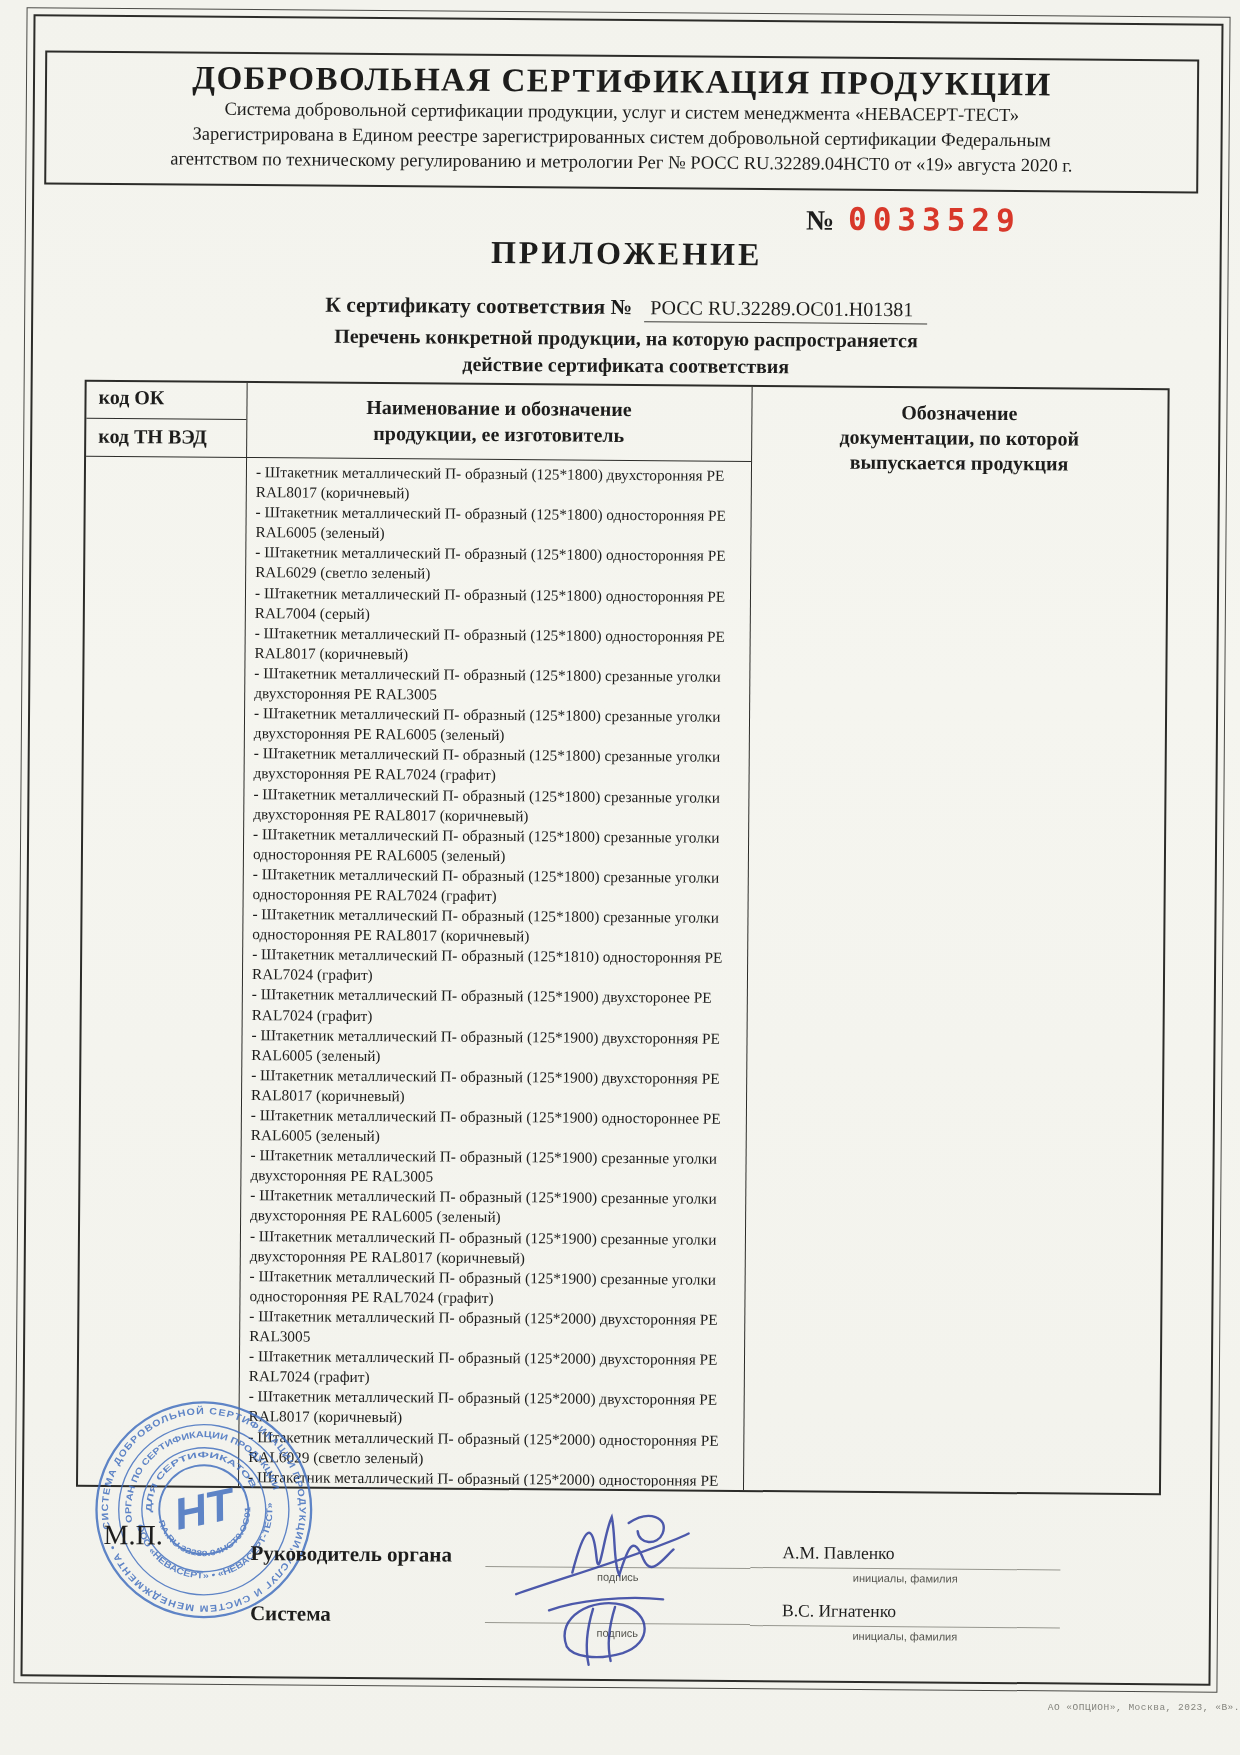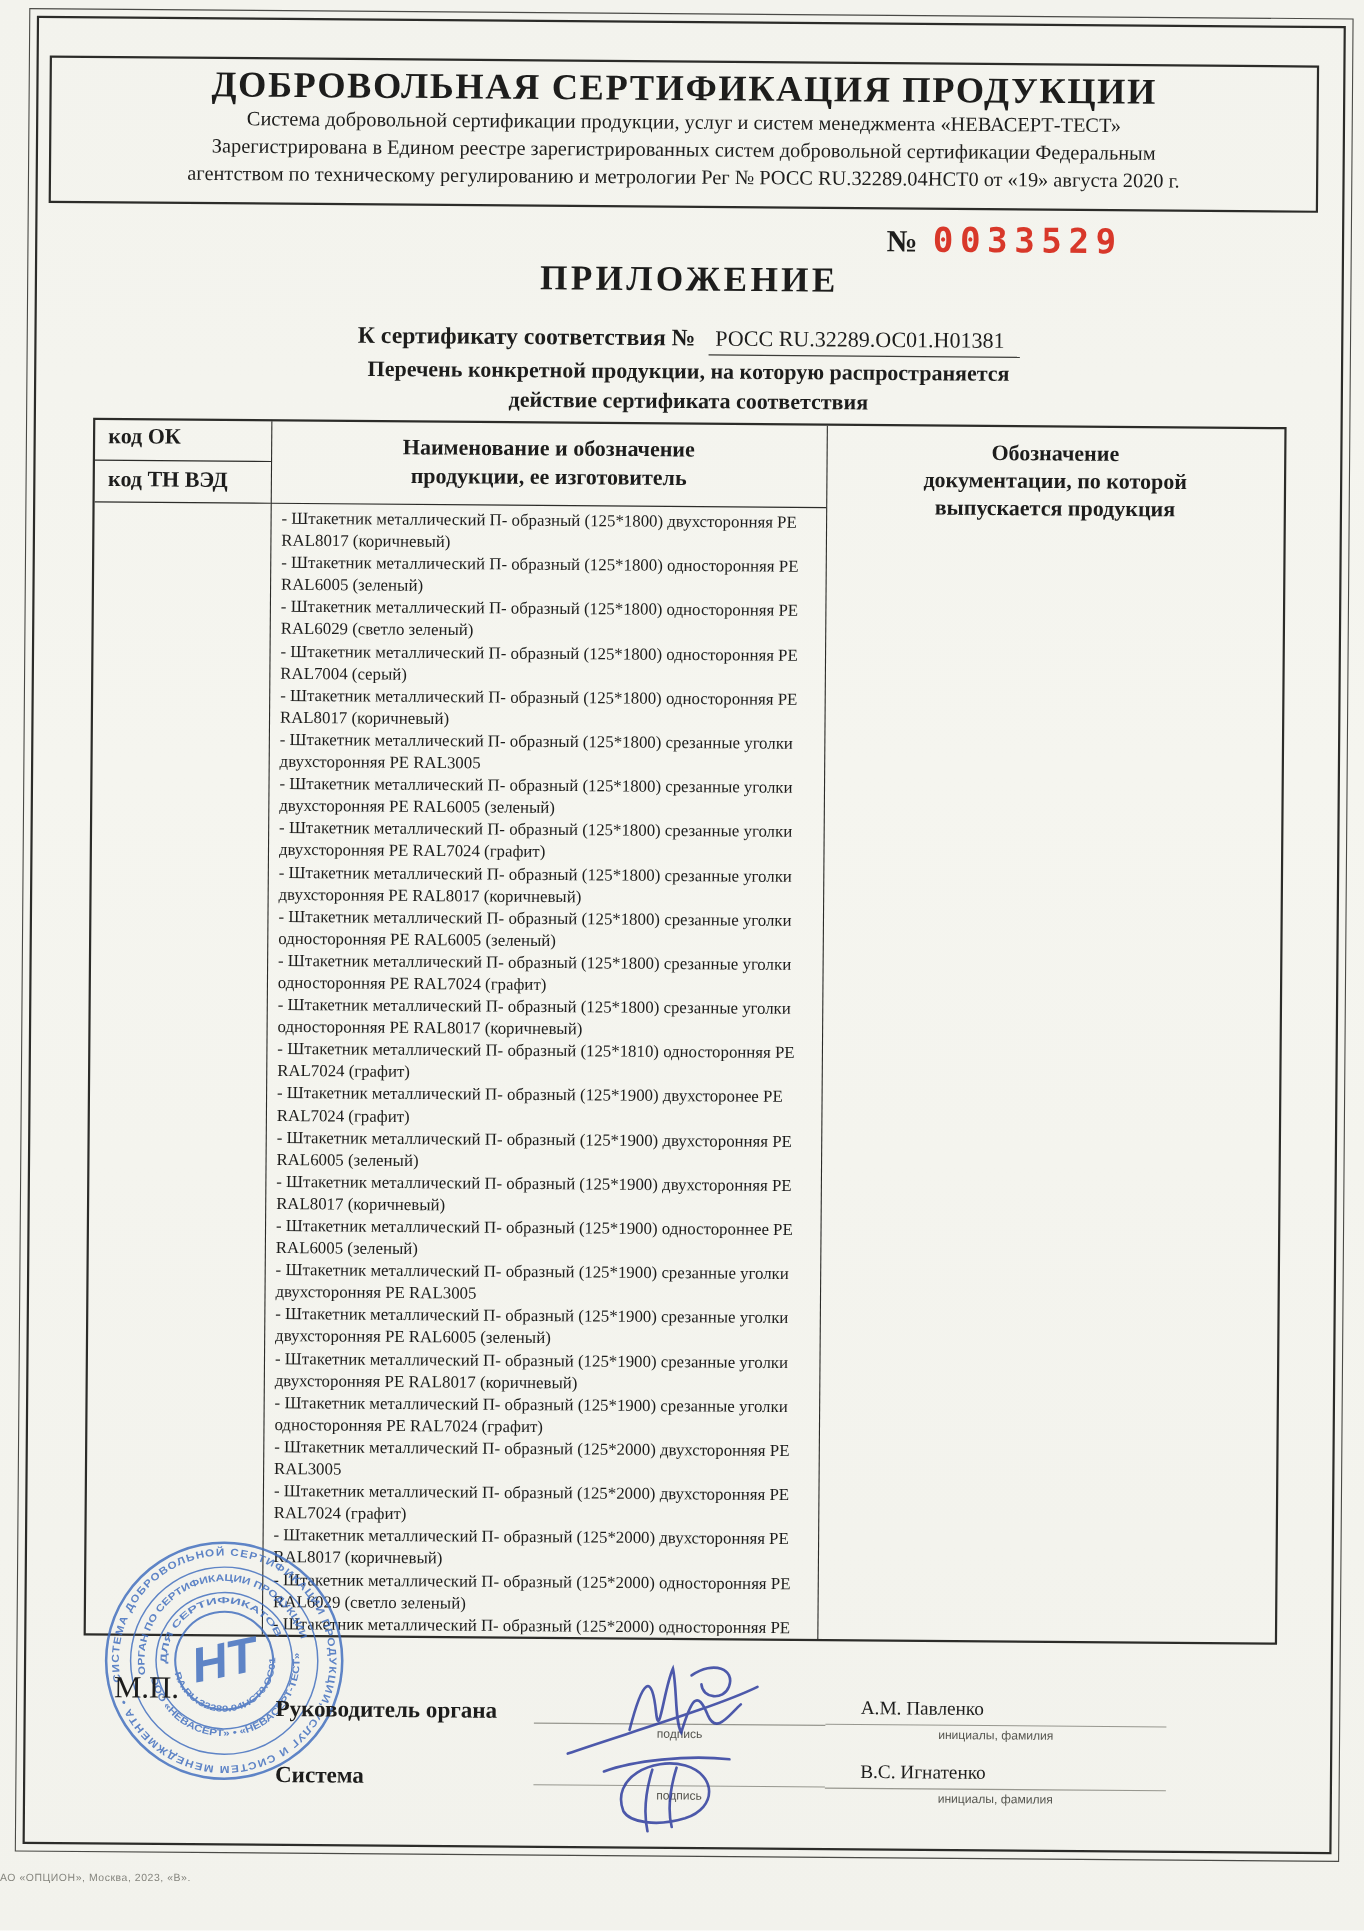--- a/index.html
+++ b/index.html
@@ -59,22 +59,22 @@
   .sig-block .cap, .name-block .cap{font-family:"Liberation Sans",sans-serif;font-size:11px;color:#55554f;margin-top:3px;}
   .name-block{position:absolute;width:310px;}
   .name-block .nm{font-size:17.5px;padding-left:32px;white-space:nowrap;}
   .name-block .line{border-bottom:1px solid #97978f;height:0;margin-top:4px;}
   .name-block .cap{text-align:center;}
   .sig-svg{position:absolute;pointer-events:none;}
   
   .stamp{position:absolute;left:72px;top:1384px;width:232px;height:232px;opacity:.82;transform:rotate(-12deg);}
   
   .print-footer{
-    position:absolute;left:0;top:1702px;width:100%;text-align:left;
-    font-family:Liberation Sans, sans-serif;font-size:9.5px;color:#84847d;letter-spacing:.5px;
+    position:absolute;left:0;top:1702px;width:100%;text-align:right;
+    font-family:Liberation Mono, monospace;font-size:9.5px;color:#84847d;letter-spacing:.5px;
   }
 </style>
 </head>
 <body>
 
 <div class="sheet">
   <div class="innerframe"></div>
 
   <div class="header-box">
     <div class="doc-title">ДОБРОВОЛЬНАЯ СЕРТИФИКАЦИЯ ПРОДУКЦИИ</div>

